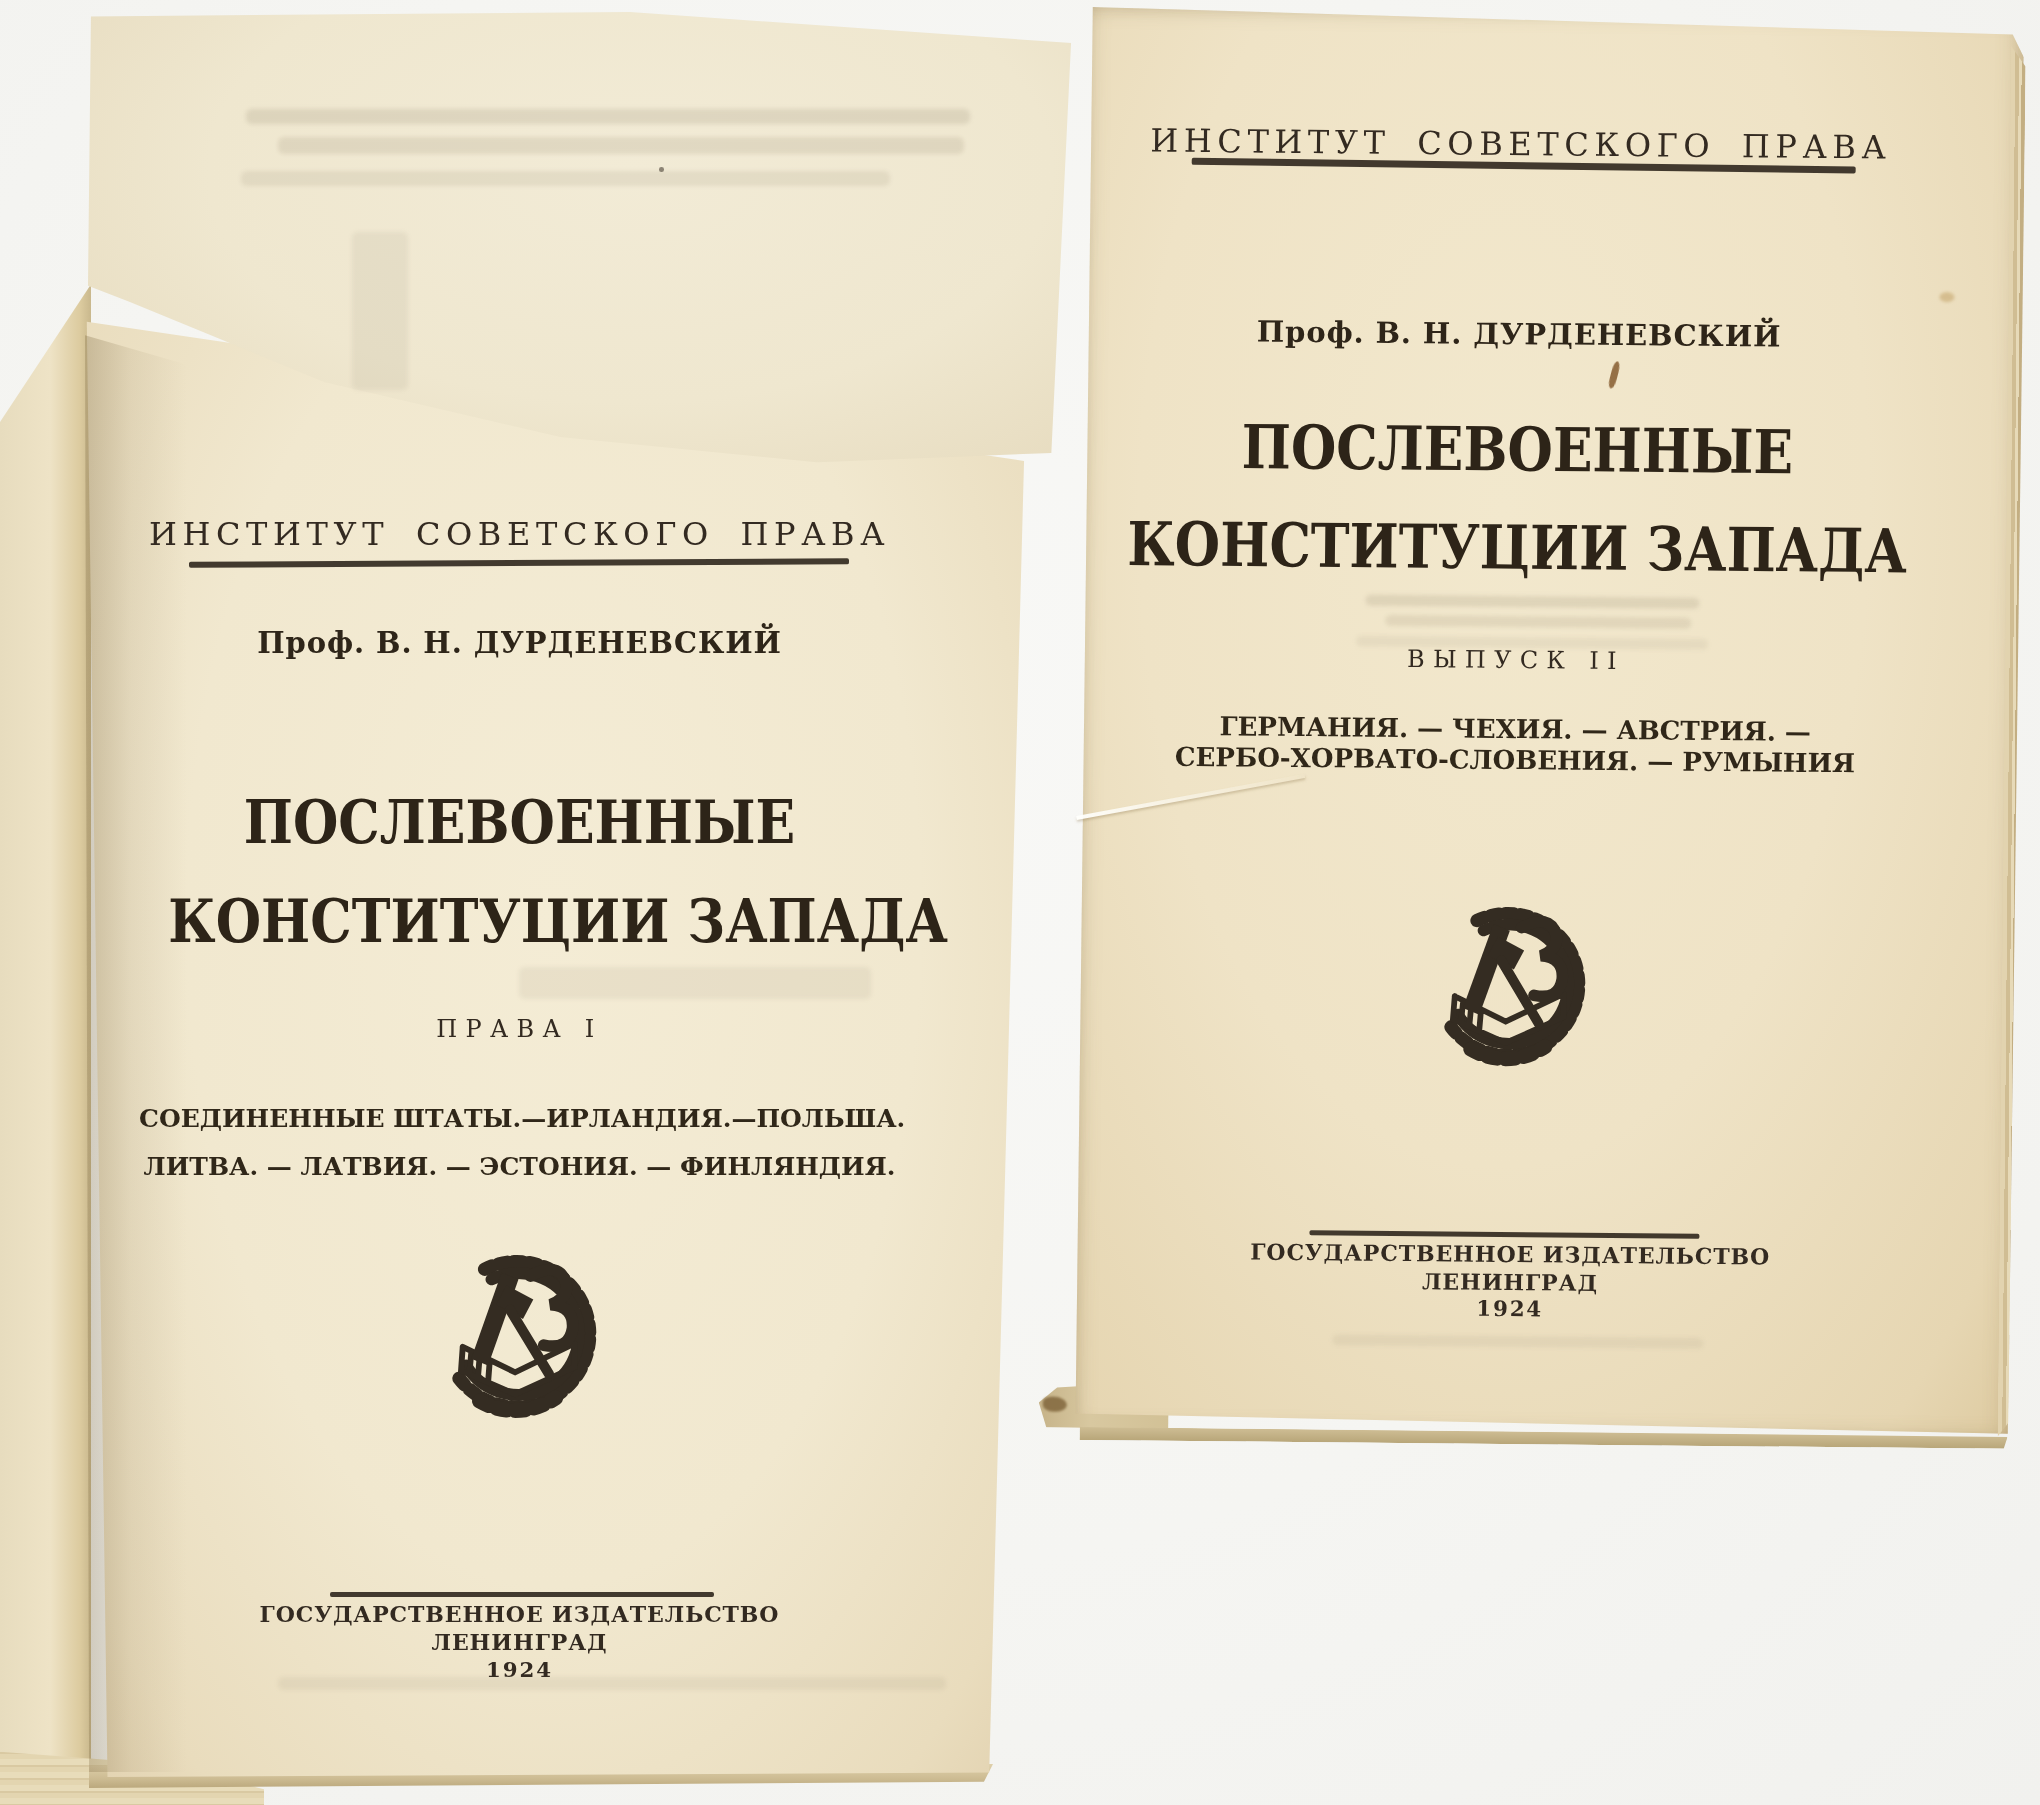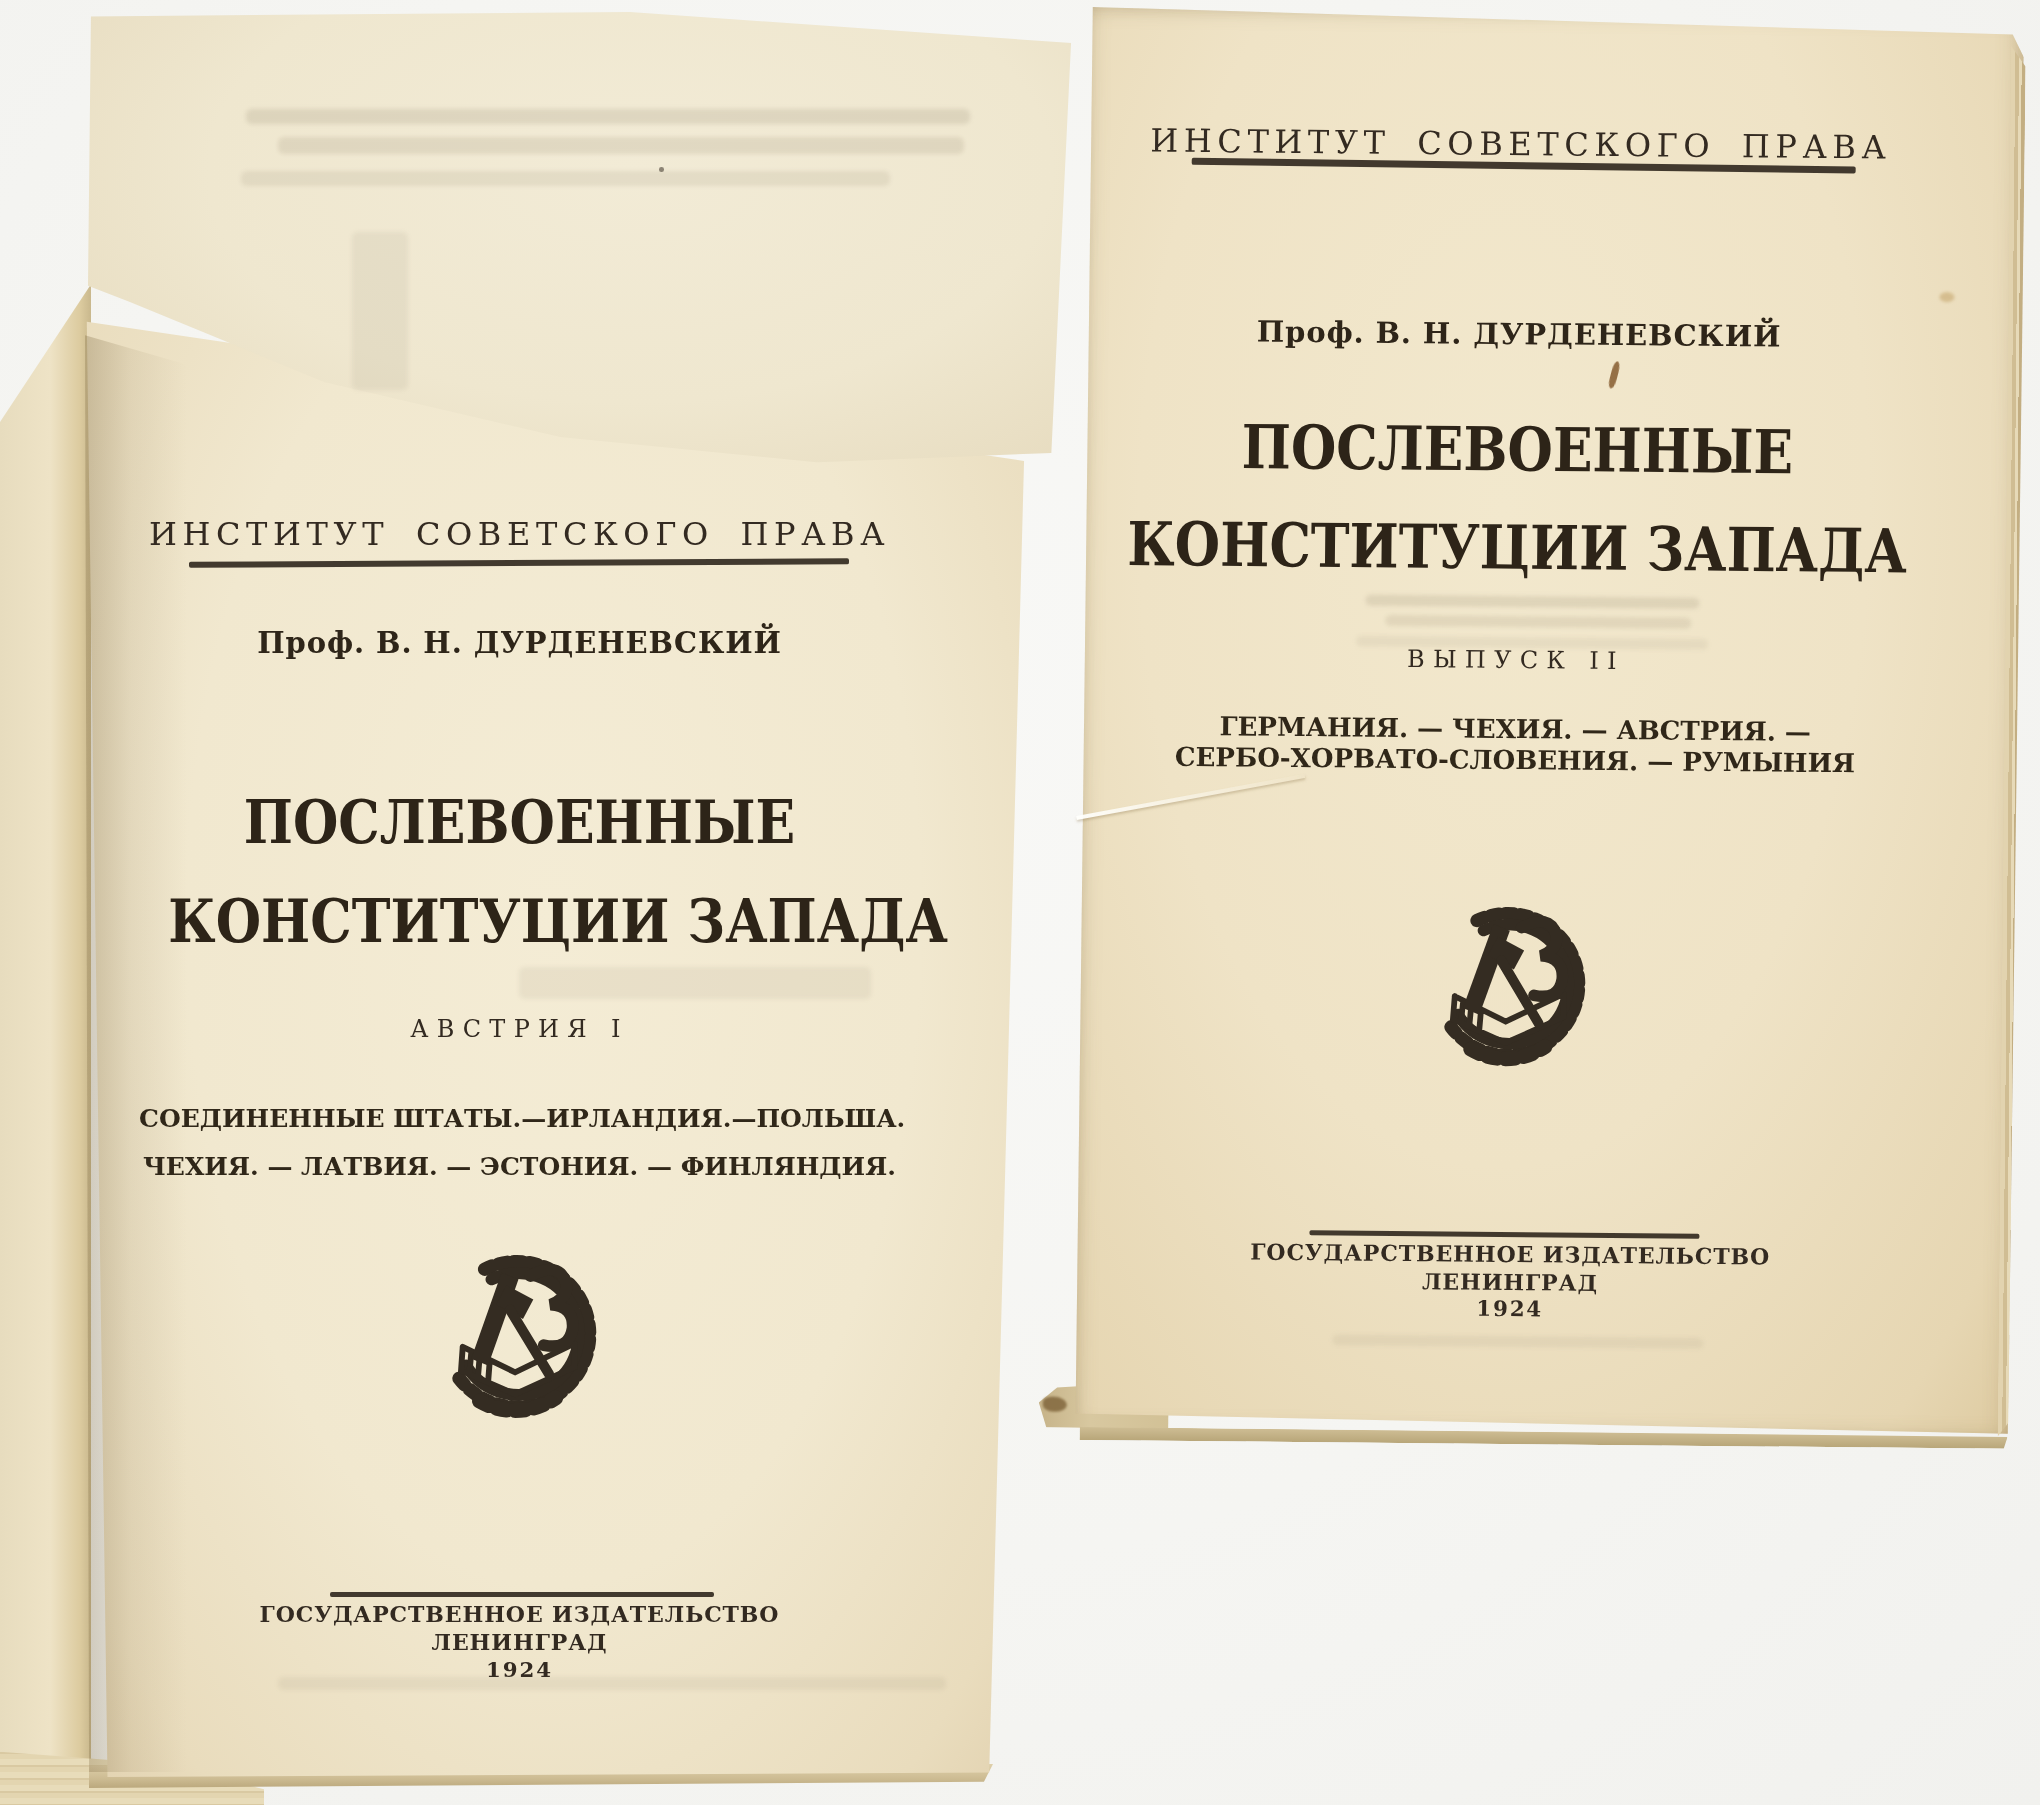--- a/index.html
+++ b/index.html
@@ -107,24 +107,24 @@
   <div class="abs lb-title-page"></div>
   <div class="abs lb-gutter"></div>
 
   <div class="abs txt header-line" style="left:139px;top:516px;width:761px;">ИНСТИТУТ СОВЕТСКОГО ПРАВА</div>
   <div class="abs rule" style="left:189px;top:560px;width:660px;height:5.6px;transform:rotate(-.3deg);"></div>
   <div class="abs txt author-line" style="left:139px;top:627px;width:761px;">Проф. В. Н. ДУРДЕНЕВСКИЙ</div>
 
   <div class="abs txt title-line" style="left:139px;top:790px;width:761px;"><span>ПОСЛЕВОЕННЫЕ</span></div>
   <div class="abs txt title-line" style="left:139px;top:889px;width:761px;"><span>КОНСТИТУЦИИ ЗАПАДА</span></div>
 
-  <div class="abs txt issue-line" style="left:139px;top:1015px;width:761px;">АВСТРИЯ I</div>
+  <div class="abs txt issue-line" style="left:139px;top:1015px;width:761px;">ПРАВА I</div>
 
   <div class="abs txt countries-line" style="left:139px;top:1104px;width:761px;">СОЕДИНЕННЫЕ ШТАТЫ.—ИРЛАНДИЯ.—ПОЛЬША.</div>
-  <div class="abs txt countries-line" style="left:139px;top:1152px;width:761px;">ЧЕХИЯ. — ЛАТВИЯ. — ЭСТОНИЯ. — ФИНЛЯНДИЯ.</div>
+  <div class="abs txt countries-line" style="left:139px;top:1152px;width:761px;">ЛИТВА. — ЛАТВИЯ. — ЭСТОНИЯ. — ФИНЛЯНДИЯ.</div>
 
   <div class="abs logo-box" style="left:434px;top:1254px;width:169px;height:169px;">
     <svg viewBox="0 0 100 100" fill="none" stroke="#342c22" stroke-linecap="round">
       <path d="M30,9 A43,43 0 1 1 13,71" stroke-width="8" stroke-dasharray="5 4"></path>
       <path d="M34,15 A36,36 0 1 1 19,66" stroke-width="7"></path>
       <path d="M27,87 A42,42 0 0 0 72,85" stroke-width="9" stroke-dasharray="6 5"></path>
       <path d="M17,55 L48,70 L83,53 M17,55 L16,69 L48,83 L83,67 L83,53 M22,59 L21,70 M27,61 L26,73 M33,63 L32,76" stroke-width="3.5"></path>
       <path d="M22,62 L40,11 L50,15 L32,66 Z" fill="#342c22" stroke="none"></path>
       <rect x="39" y="22" width="18" height="13" fill="#342c22" stroke="none" transform="rotate(28 48 28)"></rect>
       <path d="M45,33 L68,71" stroke-width="6"></path>

